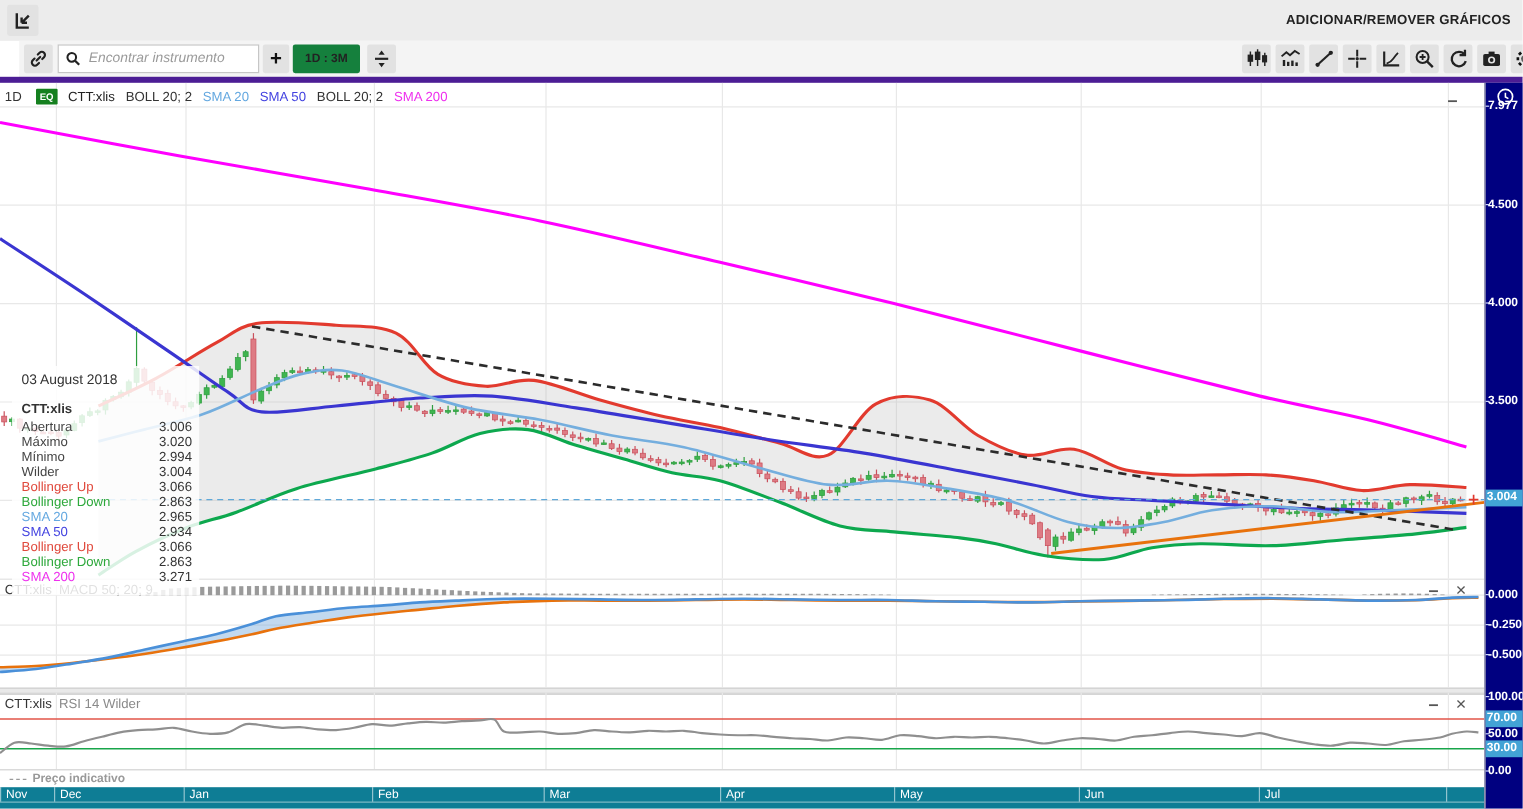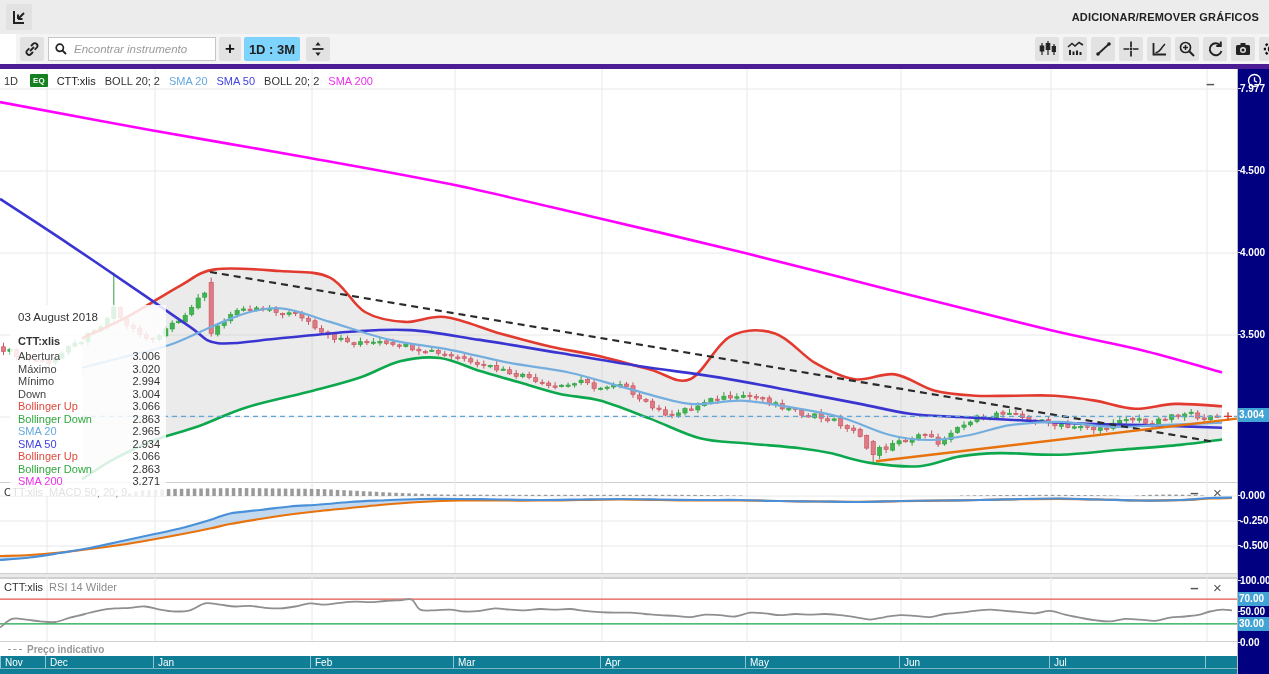--- a/index.html
+++ b/index.html
@@ -7,21 +7,21 @@
   
   .topbar{position:absolute;left:0;top:0;width:1269px;height:34px;background:#ececec;}
   .iconbtn{position:absolute;display:flex;align-items:center;justify-content:center;background:#e2e2e2;border-radius:2px;cursor:pointer;}
   .topbar .add-remove{position:absolute;right:10px;top:0;height:34px;display:flex;align-items:center;font-size:11px;font-weight:bold;color:#222;letter-spacing:.2px;cursor:pointer;}
   
   .toolbar{position:absolute;left:0;top:34px;width:1269px;height:30px;background:#f4f4f4;border-bottom:1px solid #c9c9c9;margin-left:16px;}
   .searchbox{position:absolute;left:32px;top:3px;width:166px;height:22px;background:#fff;border:1px solid #c6c6c6;display:flex;align-items:center;}
   .searchbox input{border:0;outline:none;flex:1;font-size:11.5px;font-style:italic;color:#555;background:transparent;margin-left:4px;font-family:"Liberation Sans",sans-serif;}
   .searchbox input::placeholder{color:#9a9a9a;font-style:italic;}
   .tb-left-icon{width:24px;height:24px;top:3px;}
-  .periodbtn{position:absolute;left:228px;top:3px;width:56px;height:24px;background:#7dd3fc;border-radius:2px;display:flex;align-items:center;justify-content:center;font-size:13px;font-weight:bold;color:#222;cursor:pointer;}
+  .periodbtn{position:absolute;left:228px;top:3px;width:56px;height:24px;background:#15803d;border-radius:2px;display:flex;align-items:center;justify-content:center;font-size:10px;font-weight:bold;color:#222;cursor:pointer;}
   .tb-right{width:24px;height:24px;top:3px;}
   
   .chart-area{position:absolute;left:0;top:64px;width:1269px;height:610px;background:#fff;border-top:5px solid #4c1d95;}
   svg{position:absolute;left:0;display:block;}
   
   .axis-col{position:absolute;left:1237px;top:0;width:32px;height:610px;background:#000080;border-left:1px solid #bbb;}
   .axis-label{position:absolute;left:0;width:30px;padding-left:2px;color:#fff;font-size:10px;font-weight:bold;line-height:13px;}
   .axis-label::before{content:'';position:absolute;left:0;top:6px;width:3px;height:1px;background:#cfd6ff;}
   .axis-tag{position:absolute;left:0;width:31px;background:#42a3d5;color:#fff;font-size:10px;font-weight:bold;line-height:14px;padding-left:1px;}
   
@@ -772,21 +772,21 @@
           </div>
           <div class="trow">
             <span style="color:#444444">Máximo</span>
             <span class="val">3.020</span>
           </div>
           <div class="trow">
             <span style="color:#444444">Mínimo</span>
             <span class="val">2.994</span>
           </div>
           <div class="trow">
-            <span style="color:#444444">Down</span>
+            <span style="color:#444444">Wilder</span>
             <span class="val">3.004</span>
           </div>
           <div class="trow">
             <span style="color:#e0493c">Bollinger Up</span>
             <span class="val">3.066</span>
           </div>
           <div class="trow">
             <span style="color:#2ea83c">Bollinger Down</span>
             <span class="val">2.863</span>
           </div>

